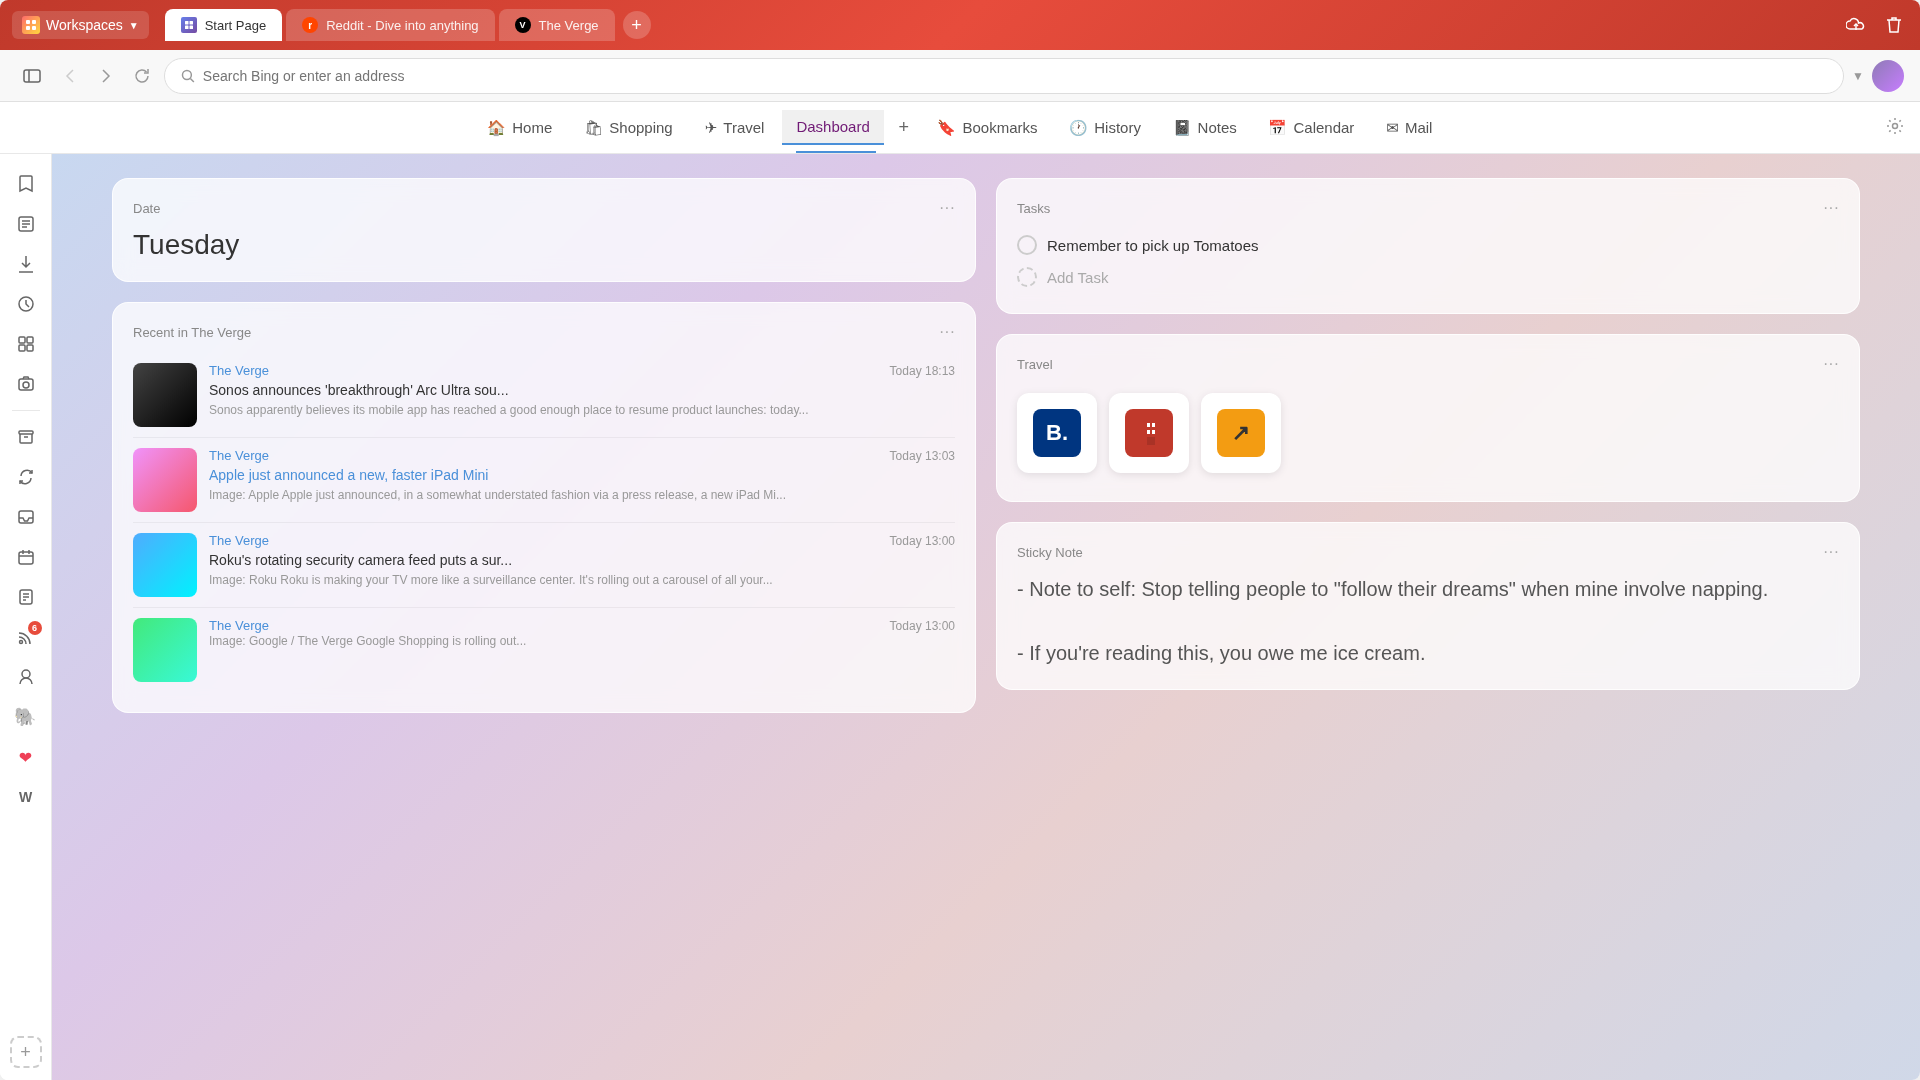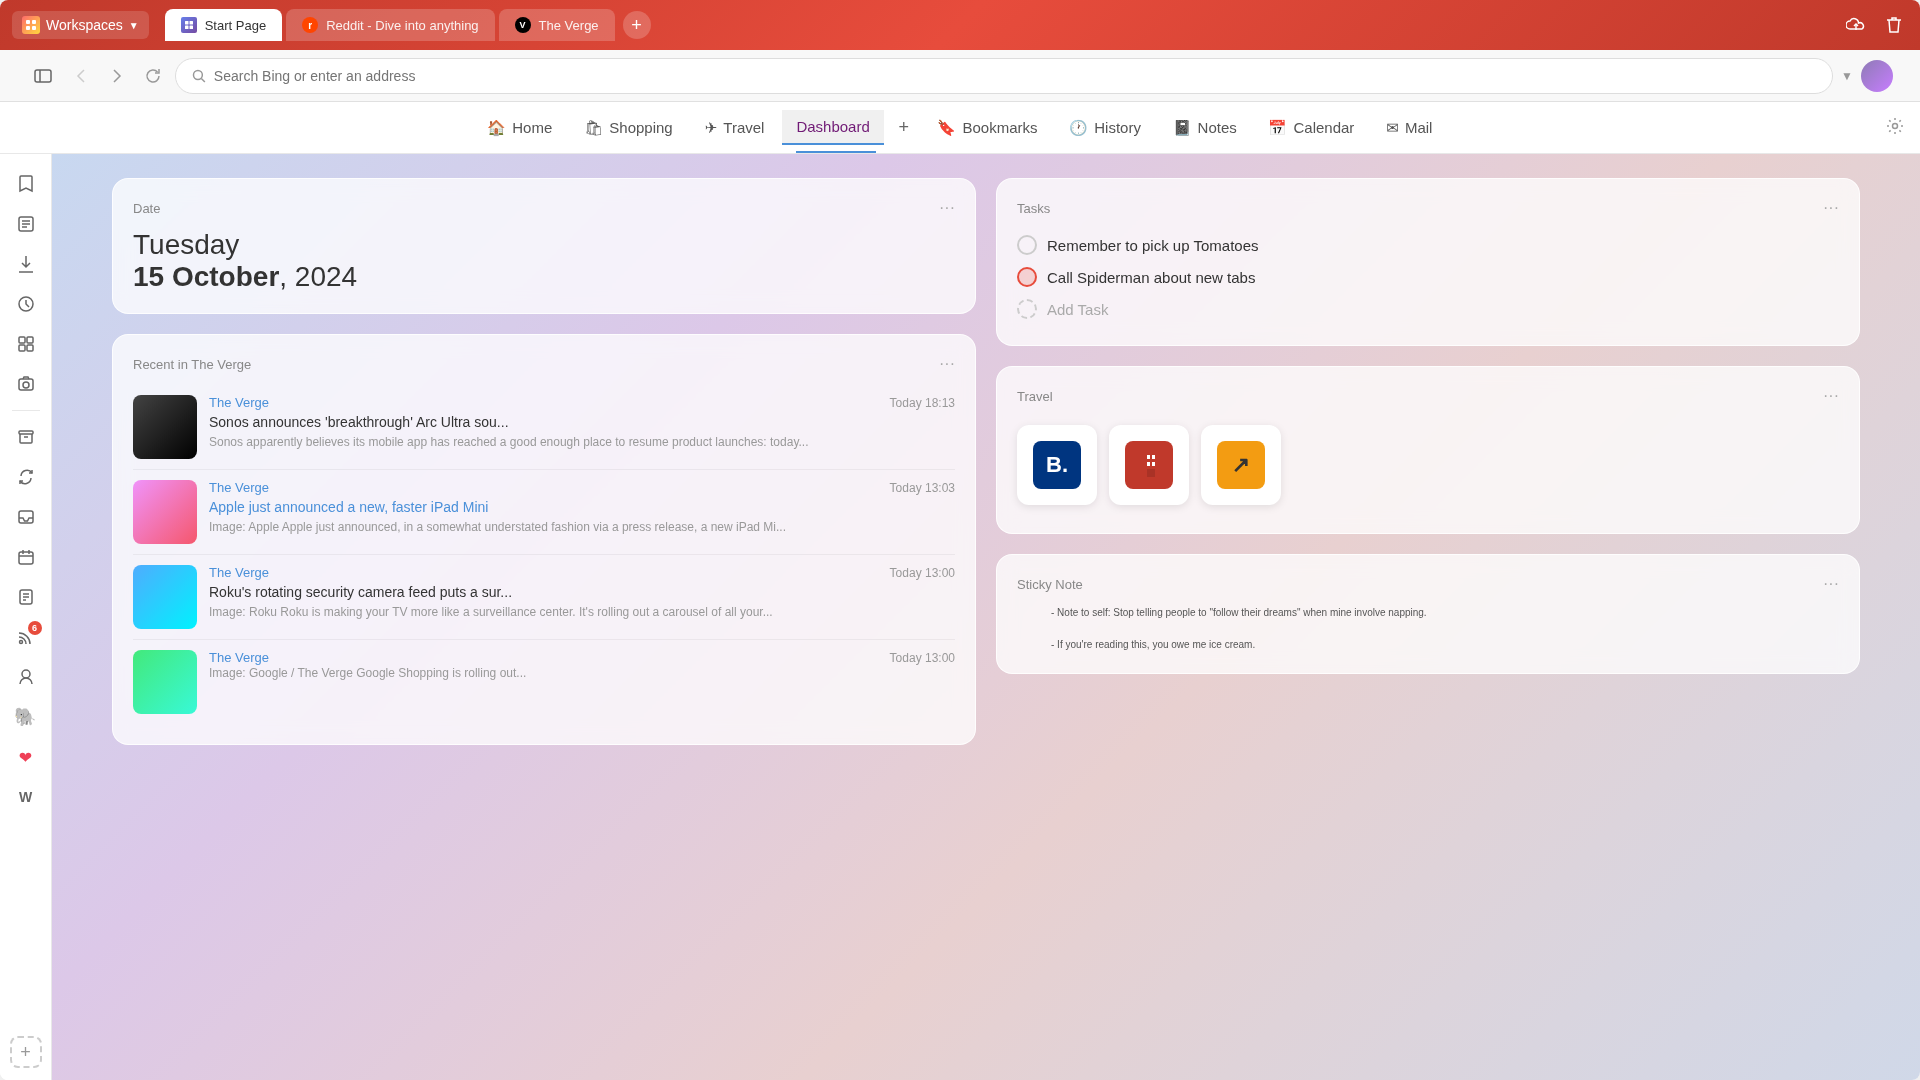--- a/index.html
+++ b/index.html
@@ -18,21 +18,21 @@
     .tab.inactive { background: rgba(255,255,255,0.2); color: rgba(255,255,255,0.9); }
     .tab-favicon { width: 16px; height: 16px; border-radius: 2px; display: flex; align-items: center; justify-content: center; font-size: 11px; }
     .tab-favicon.start { background: linear-gradient(135deg, #667eea, #764ba2); color: white; }
     .tab-favicon.reddit { background: #ff4500; color: white; border-radius: 50%; }
     .tab-favicon.verge { background: #000; color: #fff; }
     .new-tab-btn { width: 28px; height: 28px; border-radius: 50%; background: rgba(255,255,255,0.2); color: white; display: flex; align-items: center; justify-content: center; cursor: pointer; font-size: 18px; margin-left: 4px; }
     .title-bar-actions { display: flex; align-items: center; gap: 10px; margin-left: auto; }
     .title-bar-icon { width: 28px; height: 28px; display: flex; align-items: center; justify-content: center; color: rgba(255,255,255,0.9); cursor: pointer; font-size: 16px; }
 
     
-    .address-bar { background: #f8f8f8; height: 52px; display: flex; align-items: center; padding: 0 27px; gap: 8px; border-bottom: 1px solid #e0e0e0; }
+    .address-bar { background: #f8f8f8; height: 52px; display: flex; align-items: center; padding: 0 16px; gap: 8px; border-bottom: 1px solid #e0e0e0; }
     .sidebar-toggle { width: 32px; height: 32px; display: flex; align-items: center; justify-content: center; cursor: pointer; border-radius: 4px; color: #666; font-size: 16px; }
     .nav-btn { width: 28px; height: 28px; display: flex; align-items: center; justify-content: center; cursor: pointer; color: #666; font-size: 14px; border-radius: 4px; }
     .nav-btn.disabled { color: #ccc; }
     .search-bar { flex: 1; height: 36px; background: white; border: 1px solid #ddd; border-radius: 20px; display: flex; align-items: center; padding: 0 16px; gap: 8px; cursor: text; }
     .search-bar input { border: none; outline: none; width: 100%; font-size: 14px; color: #666; background: transparent; }
     .dropdown-arrow { color: #999; font-size: 12px; cursor: pointer; }
     .user-avatar { width: 32px; height: 32px; border-radius: 50%; background: linear-gradient(135deg, #667eea, #764ba2); overflow: hidden; cursor: pointer; }
 
     
     .nav-bar { background: white; height: 52px; display: flex; align-items: center; justify-content: center; gap: 4px; border-bottom: 1px solid #e8e8e8; position: relative; }
@@ -97,21 +97,21 @@
     .news-desc { font-size: 12px; color: #999; line-height: 1.4; }
 
     
     .travel-icons { display: flex; gap: 12px; flex-wrap: wrap; padding: 8px 0; }
     .travel-icon-box { width: 80px; height: 80px; border-radius: 12px; background: white; display: flex; align-items: center; justify-content: center; box-shadow: 0 2px 8px rgba(0,0,0,0.1); cursor: pointer; }
     .travel-icon-b { width: 48px; height: 48px; background: #003580; border-radius: 8px; display: flex; align-items: center; justify-content: center; color: white; font-size: 22px; font-weight: bold; }
     .travel-icon-h { width: 48px; height: 48px; background: #c0392b; border-radius: 8px; display: flex; align-items: center; justify-content: center; }
     .travel-icon-arrow { width: 48px; height: 48px; background: #f39c12; border-radius: 8px; display: flex; align-items: center; justify-content: center; color: #333; font-size: 22px; font-weight: bold; }
 
     
-    .sticky-text { font-size: 10px; color: #555; line-height: 1.6; margin-left: 34px; }
+    .sticky-text { font-size: 20px; color: #555; line-height: 1.6; }
 
     
     ::-webkit-scrollbar { width: 6px; }
     ::-webkit-scrollbar-track { background: transparent; }
     ::-webkit-scrollbar-thumb { background: rgba(0,0,0,0.2); border-radius: 3px; }
   </style>
 </head>
 <body>
 
 <div class="browser-window">
@@ -356,23 +356,20 @@
     <div class="content">
 
       <div class="content-col">
 
         <div class="card date-card">
           <div class="card-header">
             <span class="card-title">Date</span>
             <span class="card-menu">···</span>
           </div>
           <div class="day">Tuesday</div>
-          <div class="date-full">
-            <strong>15 October</strong><span>, 2024</span>
-          </div>
         </div>
 
         <div class="card">
           <div class="card-header">
             <span class="card-title">Recent in The Verge</span>
             <span class="card-menu">···</span>
           </div>
 
           <div class="news-item">
             <div class="news-thumb">
@@ -431,24 +428,20 @@
       <div class="content-col">
 
         <div class="card">
           <div class="card-header">
             <span class="card-title">Tasks</span>
             <span class="card-menu">···</span>
           </div>
           <div class="task-item">
             <div class="task-checkbox"></div>
             <span class="task-text">Remember to pick up Tomatoes</span>
-          </div>
-          <div class="task-item">
-            <div class="task-checkbox red"></div>
-            <span class="task-text">Call Spiderman about new tabs</span>
           </div>
           <div class="add-task">
             <div class="add-task-circle"></div>
             <span class="add-task-text">Add Task</span>
           </div>
         </div>
 
         <div class="card">
           <div class="card-header">
             <span class="card-title">Travel</span>

